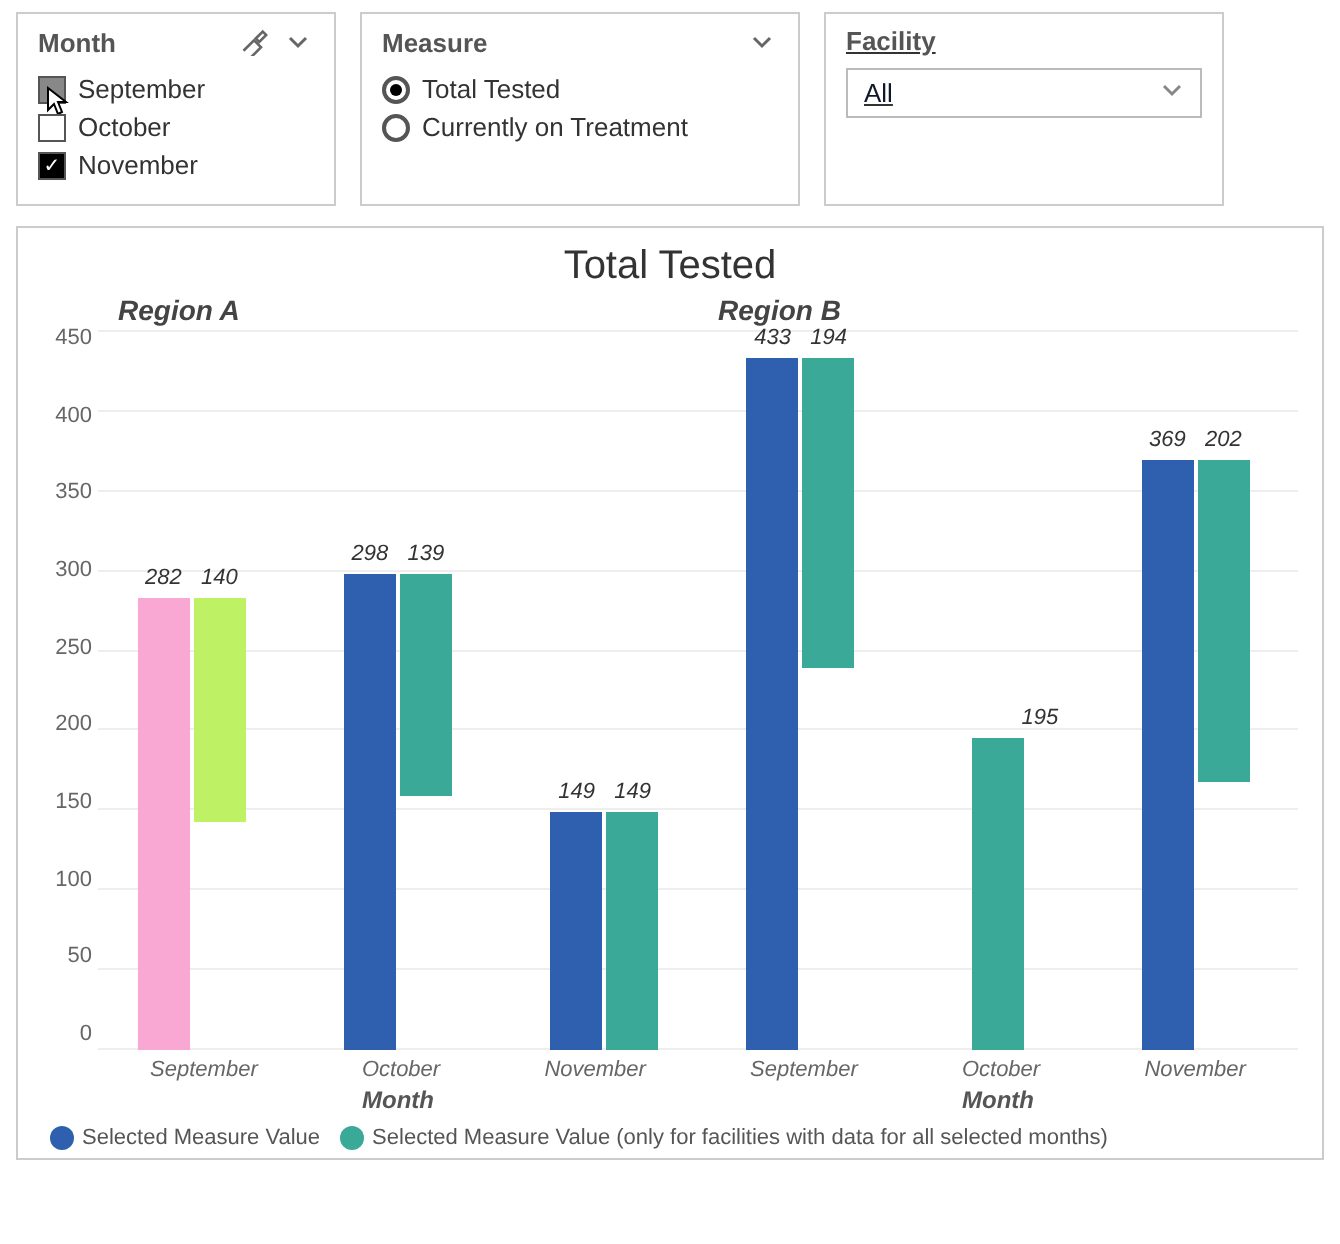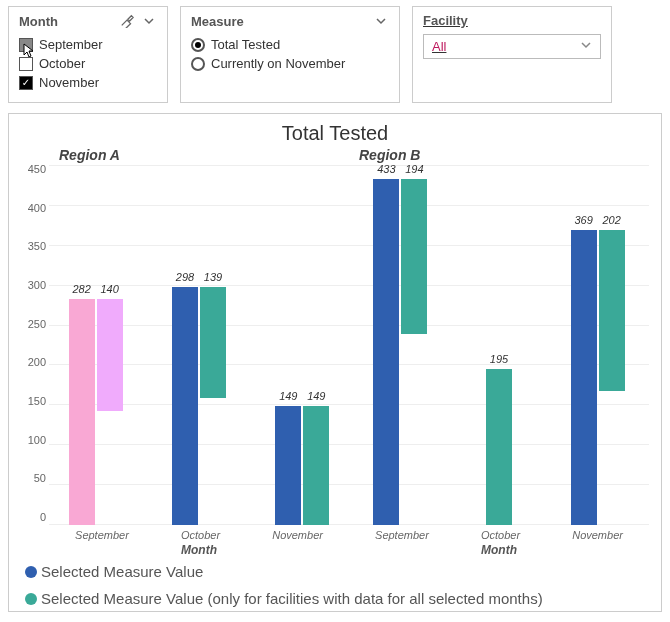--- a/index.html
+++ b/index.html
@@ -12,40 +12,40 @@
   .panel-header { display: flex; justify-content: space-between; align-items: center; font-weight: 600; color: #555; margin-bottom: 6px; }
   .hdr-icons { display: flex; gap: 6px; align-items: center; }
   .icon-btn { width: 16px; height: 16px; cursor: pointer; color: #666; display:flex; align-items:center; justify-content:center; }
   .check-row { display: flex; align-items: center; gap: 6px; padding: 2px 0; cursor: pointer; }
   .checkbox { width: 14px; height: 14px; border: 1px solid #555; display: flex; align-items: center; justify-content: center; font-size: 10px; color: #fff; }
   .checkbox.checked { background: #000; }
   .checkbox.hovered { background: #888; }
   .radio-row { display: flex; align-items: center; gap: 6px; padding: 2px 0; cursor: pointer; }
   .radio { width: 14px; height: 14px; border: 2px solid #555; border-radius: 50%; display:flex; align-items:center; justify-content:center; }
   .radio.selected::after { content:""; width:6px; height:6px; background:#000; border-radius:50%; }
-  .dropdown { border: 1px solid #bbb; padding: 4px 8px; display: flex; justify-content: space-between; align-items: center; cursor: pointer; color: #be185d; }
+  .dropdown { border: 1px solid #bbb; padding: 4px 8px; display: flex; justify-content: space-between; align-items: center; cursor: pointer; color: #0f172a; }
   .chart-card { margin: 0 8px 8px 8px; border: 1px solid #ccc; padding: 8px 12px 4px 12px; position: relative; }
   .chart-title { text-align: center; font-size: 20px; color: #333; margin-bottom: 2px; }
   .plot-wrap { display: flex; }
   .yaxis { display: flex; flex-direction: column-reverse; justify-content: space-between; width: 28px; height: 360px; text-align: right; padding-right: 3px; font-size: 11px; color: #666; margin-top: 16px; }
   .regions { flex: 1; display: flex; font-style: italic; }
   .region { flex: 1; }
   .region-title { font-size: 14px; font-weight: 600; color: #444; margin: 0 0 2px 10px; }
   .plot { position: relative; }
   .grid { position: absolute; left: 0; right: 0; display: flex; flex-direction: column-reverse; justify-content: space-between; }
   .grid div { border-top: 1px solid #eee; height: 0; }
   .bars { position: relative; display: flex; justify-content: space-around; align-items: flex-end; gap: 10px; }
   .bar-group { display: flex; gap: 2px; }
   .bar { width: 26px; position: relative; }
   .bar.a { background: #2f5faf; }
   .bar.b { background: #3aa998; }
   .bar-label { position: absolute; top: -16px; width: 100%; text-align: center; font-size: 11px; color: #333; }
   .xaxis { display: flex; justify-content: space-around; font-size: 11px; color: #666; margin-top: 4px; }
   .xlabel { text-align: center; font-size: 12px; color: #555; font-weight: 600; margin-top: 2px; }
-  .legend { display: flex; gap: 10px; align-items: center; font-size: 15px; color: #555; margin-top: 6px; padding-left: 4px; flex-wrap: wrap; }
+  .legend { display: flex; gap: 10px; align-items: center; font-size: 11px; color: #555; margin-top: 6px; padding-left: 4px; flex-wrap: wrap; }
   .legend .swatch { width: 12px; height: 12px; border-radius: 50%; display: inline-block; }
   .legend .item { display: flex; align-items: center; gap: 4px; }
   svg.chev { width: 12px; height: 12px; }
 </style>
 </head>
 <body>
 
 <div class="top-row">
 
   <div class="panel month">
@@ -93,21 +93,21 @@
           </svg>
       </span>
     </div>
     <div id="measure-options">
         <div class="radio-row">
           <div class="radio selected"></div>
           <span>Total Tested</span>
         </div>
         <div class="radio-row">
           <div class="radio"></div>
-          <span>Currently on November</span>
+          <span>Currently on Treatment</span>
         </div>
       </div>
   </div>
 
   <div class="panel facility">
     <div class="panel-header">
       <span>Facility</span>
     </div>
     <div class="dropdown">
       <span>All</span>
@@ -149,21 +149,21 @@
               <div></div>
               <div></div>
               <div></div>
               <div></div>
             </div>
             <div class="bars" style="height: 360px;">
               <div class="bar-group">
                 <div class="bar a" style="height: 225.6px; background: #f9a8d4;">
                   <div class="bar-label">282</div>
                 </div>
-                <div class="bar b" style="height: 112px; background: #f0abfc;">
+                <div class="bar b" style="height: 112px; background: #bef264;">
                   <div class="bar-label">140</div>
                 </div>
               </div>
               <div class="bar-group">
                 <div class="bar a" style="height: 238.4px; background: rgb(47, 95, 175);">
                   <div class="bar-label">298</div>
                 </div>
                 <div class="bar b" style="height: 111.2px; background: rgb(58, 169, 152);">
                   <div class="bar-label">139</div>
                 </div>
@@ -203,21 +203,21 @@
             <div class="bars" style="height: 360px;">
               <div class="bar-group">
                 <div class="bar a" style="height: 346.4px; background: rgb(47, 95, 175);">
                   <div class="bar-label">433</div>
                 </div>
                 <div class="bar b" style="height: 155.2px; background: rgb(58, 169, 152);">
                   <div class="bar-label">194</div>
                 </div>
               </div>
               <div class="bar-group">
-                <div class="bar b" style="height: 156px; background: rgb(58, 169, 152);">
+                <div class="bar b" style="height: 156px; background: rgb(58, 169, 152); padding-left: 21px;">
                   <div class="bar-label">195</div>
                 </div>
               </div>
               <div class="bar-group">
                 <div class="bar a" style="height: 295.2px; background: rgb(47, 95, 175);">
                   <div class="bar-label">369</div>
                 </div>
                 <div class="bar b" style="height: 161.6px; background: rgb(58, 169, 152);">
                   <div class="bar-label">202</div>
                 </div>

